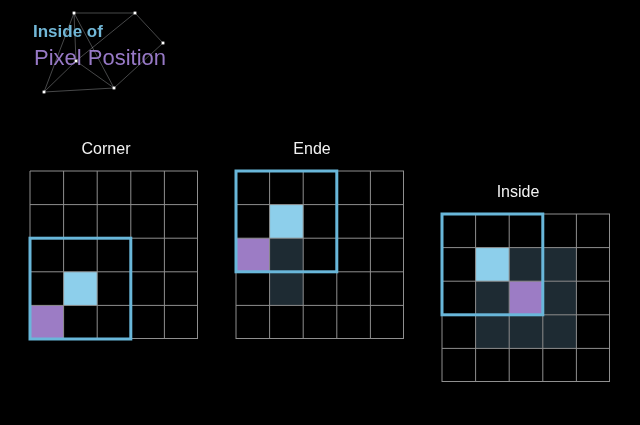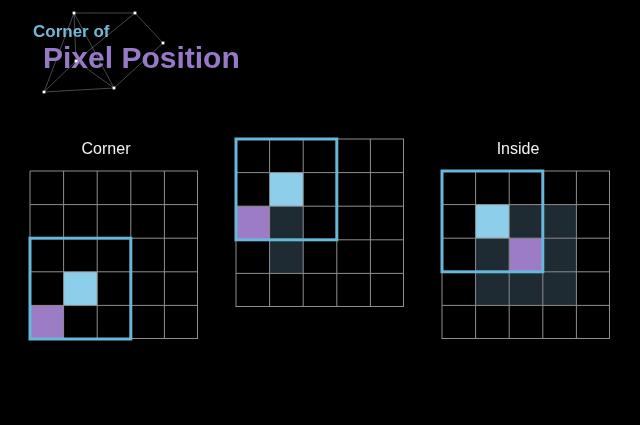--- a/index.html
+++ b/index.html
@@ -31,24 +31,24 @@
     z-index: 2;
   }
   .kicker {
     color: var(--kicker-text);
     font-size: 17px;
     font-weight: bold;
     line-height: 19px;
   }
   .title {
     color: var(--title-text);
-    font-size: 30px;
-    font-weight: bold;
+    font-size: 22px;
+    font-weight: normal;
     line-height: 33px;
-    margin-left: 10px;
+    margin-left: 1px;
   }
   #grids {
     position: absolute;
     left: 0;
     top: 0;
     width: 100%;
     height: 100%;
     z-index: 2;
   }
   .grid-block {
@@ -78,21 +78,21 @@
       <line x1="74" y1="13" x2="114" y2="88" stroke="rgba(222,226,230,0.4)" stroke-width="0.8"></line>
       <line x1="74" y1="13" x2="44" y2="92" stroke="rgba(222,226,230,0.4)" stroke-width="0.8"></line>
       <line x1="135" y1="13" x2="163" y2="43" stroke="rgba(222,226,230,0.4)" stroke-width="0.8"></line>
       <line x1="135" y1="13" x2="76" y2="61" stroke="rgba(222,226,230,0.4)" stroke-width="0.8"></line>
       <line x1="163" y1="43" x2="114" y2="88" stroke="rgba(222,226,230,0.4)" stroke-width="0.8"></line>
       <line x1="76" y1="61" x2="114" y2="88" stroke="rgba(222,226,230,0.4)" stroke-width="0.8"></line>
       <line x1="76" y1="61" x2="44" y2="92" stroke="rgba(222,226,230,0.4)" stroke-width="0.8"></line>
       <line x1="114" y1="88" x2="44" y2="92" stroke="rgba(222,226,230,0.4)" stroke-width="0.8"></line>
     </svg>
   <div class="header">
-    <div class="kicker">Corner of</div>
+    <div class="kicker">Inside of</div>
     <div class="title">Pixel Position</div>
   </div>
   <svg id="net-nodes" class="net" viewBox="0 0 220 115">
       <rect x="72.6" y="11.6" width="2.8" height="2.8" fill="#ffffff"></rect>
       <rect x="133.6" y="11.6" width="2.8" height="2.8" fill="#ffffff"></rect>
       <rect x="161.6" y="41.6" width="2.8" height="2.8" fill="#ffffff"></rect>
       <rect x="74.6" y="59.6" width="2.8" height="2.8" fill="#ffffff"></rect>
       <rect x="112.6" y="86.6" width="2.8" height="2.8" fill="#ffffff"></rect>
       <rect x="42.6" y="90.6" width="2.8" height="2.8" fill="#ffffff"></rect>
     </svg>
@@ -111,41 +111,42 @@
           <line x1="100.80000000000001" y1="0" x2="100.80000000000001" y2="168" stroke="#8f8f8f" stroke-width="1"></line>
           <line x1="0" y1="100.80000000000001" x2="168" y2="100.80000000000001" stroke="#8f8f8f" stroke-width="1"></line>
           <line x1="134.4" y1="0" x2="134.4" y2="168" stroke="#8f8f8f" stroke-width="1"></line>
           <line x1="0" y1="134.4" x2="168" y2="134.4" stroke="#8f8f8f" stroke-width="1"></line>
           <line x1="167.5" y1="0" x2="167.5" y2="168" stroke="#8f8f8f" stroke-width="1"></line>
           <line x1="0" y1="167.5" x2="168" y2="167.5" stroke="#8f8f8f" stroke-width="1"></line>
           <rect x="0" y="67.2" width="100.80000000000001" height="100.80000000000001" fill="none" stroke="#69b7da" stroke-width="3"></rect>
         </svg>
       </div>
       <div class="grid-block" style="left: 236px;">
+        <div class="grid-label">Ende</div>
         <svg class="grid-svg" width="168" height="168" viewBox="0 0 168 168">
           <rect x="33.6" y="67.2" width="33.6" height="33.6" fill="#1e2b33"></rect>
           <rect x="33.6" y="100.80000000000001" width="33.6" height="33.6" fill="#1e2b33"></rect>
           <rect x="33.6" y="33.6" width="33.6" height="33.6" fill="#8dcfeb"></rect>
           <rect x="0" y="67.2" width="33.6" height="33.6" fill="#9c7cc5"></rect>
           <line x1="0" y1="0" x2="0" y2="168" stroke="#8f8f8f" stroke-width="1"></line>
           <line x1="0" y1="0" x2="168" y2="0" stroke="#8f8f8f" stroke-width="1"></line>
           <line x1="33.6" y1="0" x2="33.6" y2="168" stroke="#8f8f8f" stroke-width="1"></line>
           <line x1="0" y1="33.6" x2="168" y2="33.6" stroke="#8f8f8f" stroke-width="1"></line>
           <line x1="67.2" y1="0" x2="67.2" y2="168" stroke="#8f8f8f" stroke-width="1"></line>
           <line x1="0" y1="67.2" x2="168" y2="67.2" stroke="#8f8f8f" stroke-width="1"></line>
           <line x1="100.80000000000001" y1="0" x2="100.80000000000001" y2="168" stroke="#8f8f8f" stroke-width="1"></line>
           <line x1="0" y1="100.80000000000001" x2="168" y2="100.80000000000001" stroke="#8f8f8f" stroke-width="1"></line>
           <line x1="134.4" y1="0" x2="134.4" y2="168" stroke="#8f8f8f" stroke-width="1"></line>
           <line x1="0" y1="134.4" x2="168" y2="134.4" stroke="#8f8f8f" stroke-width="1"></line>
           <line x1="167.5" y1="0" x2="167.5" y2="168" stroke="#8f8f8f" stroke-width="1"></line>
           <line x1="0" y1="167.5" x2="168" y2="167.5" stroke="#8f8f8f" stroke-width="1"></line>
           <rect x="0" y="0" width="100.80000000000001" height="100.80000000000001" fill="none" stroke="#69b7da" stroke-width="3"></rect>
         </svg>
       </div>
-      <div class="grid-block" style="left: 442px;">
+      <div class="grid-block" style="left: 442px; margin-top: 43px;">
         <div class="grid-label">Inside</div>
         <svg class="grid-svg" width="168" height="168" viewBox="0 0 168 168">
           <rect x="67.2" y="33.6" width="33.6" height="33.6" fill="#1e2b33"></rect>
           <rect x="100.80000000000001" y="33.6" width="33.6" height="33.6" fill="#1e2b33"></rect>
           <rect x="33.6" y="67.2" width="33.6" height="33.6" fill="#1e2b33"></rect>
           <rect x="100.80000000000001" y="67.2" width="33.6" height="33.6" fill="#1e2b33"></rect>
           <rect x="33.6" y="100.80000000000001" width="33.6" height="33.6" fill="#1e2b33"></rect>
           <rect x="67.2" y="100.80000000000001" width="33.6" height="33.6" fill="#1e2b33"></rect>
           <rect x="100.80000000000001" y="100.80000000000001" width="33.6" height="33.6" fill="#1e2b33"></rect>
           <rect x="33.6" y="33.6" width="33.6" height="33.6" fill="#8dcfeb"></rect>

